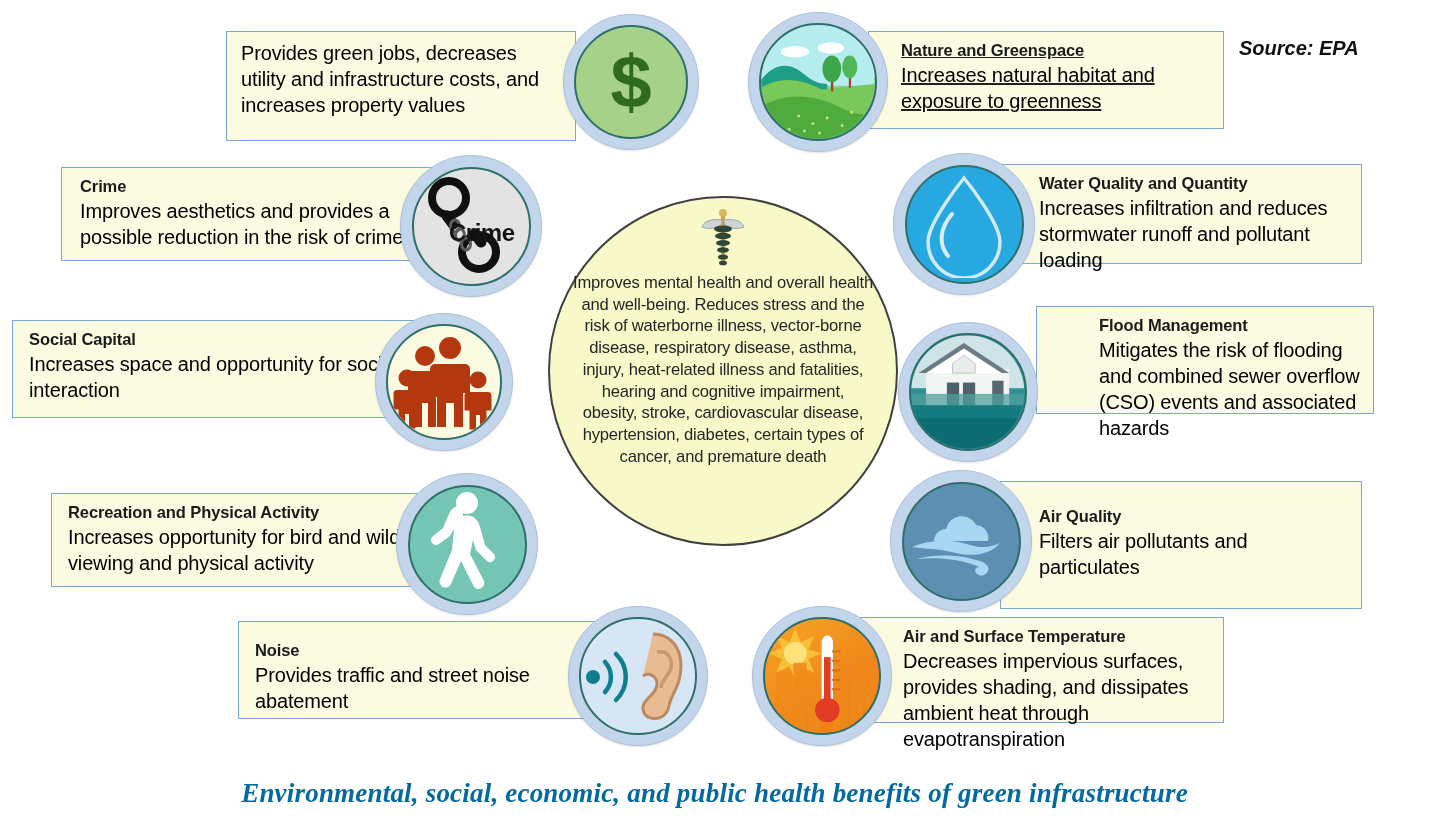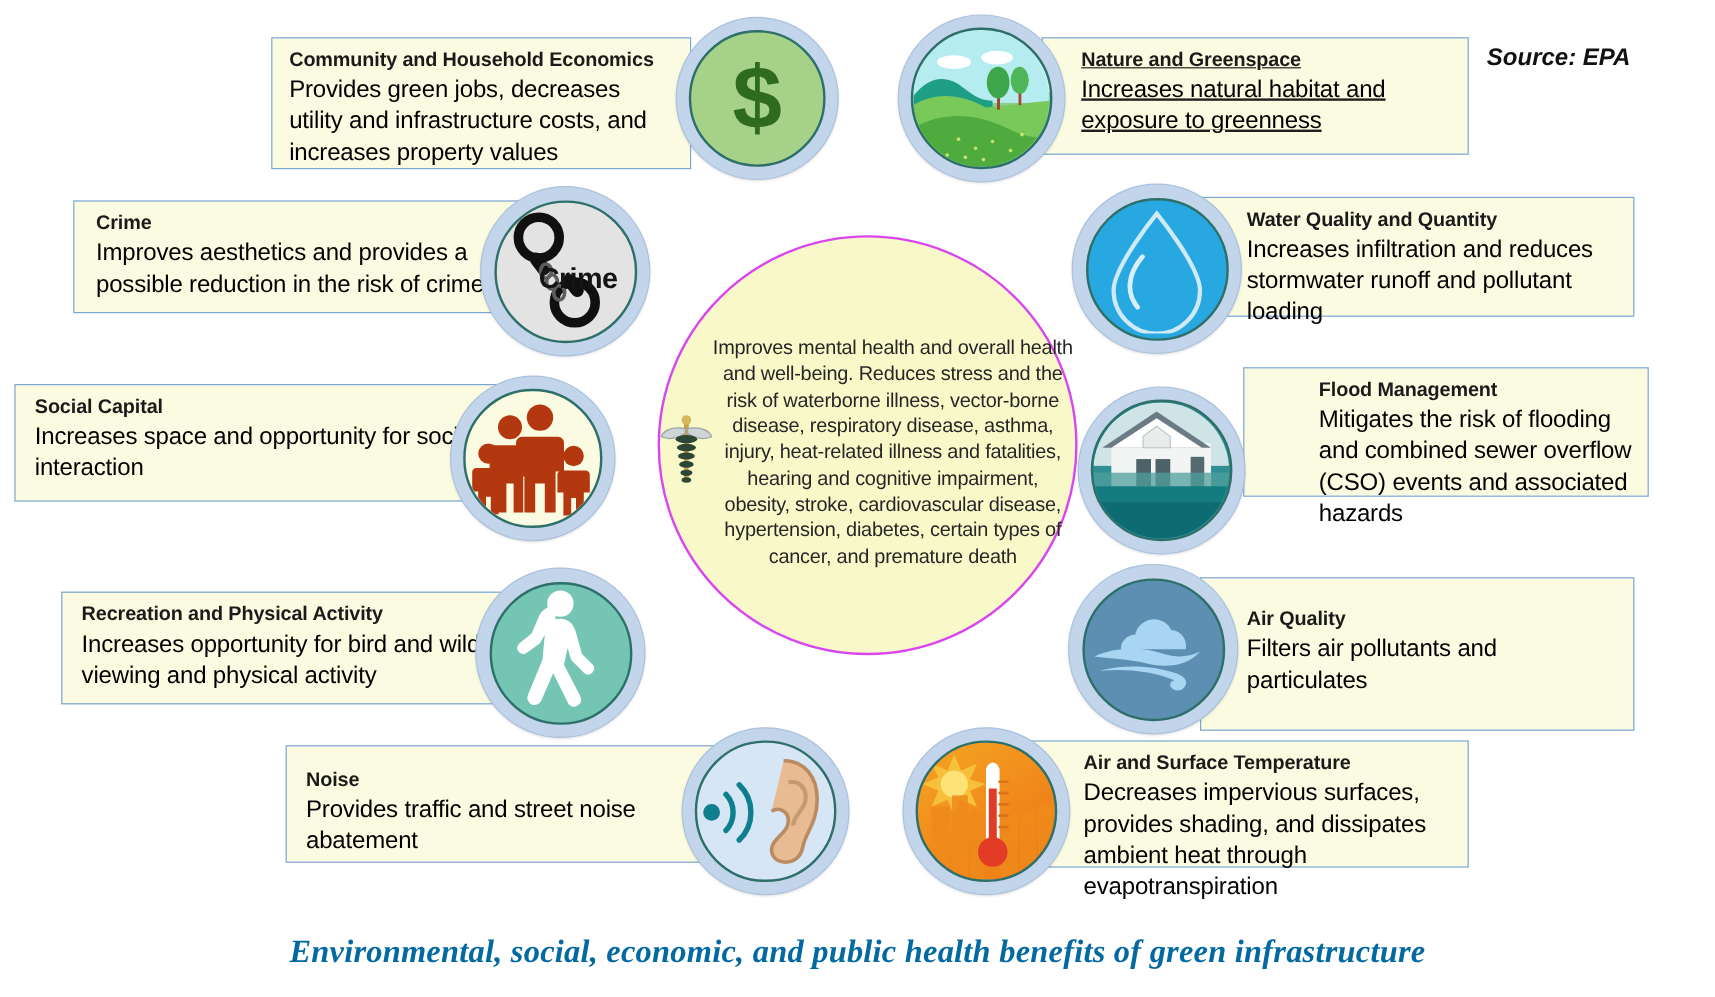--- a/index.html
+++ b/index.html
@@ -52,23 +52,23 @@
     position:relative;
     display:flex;align-items:center;justify-content:center;
   }
 
   
   .center-circle{
     position:absolute;
     left:548px;top:196px;width:350px;height:350px;
     border-radius:50%;
     background:#f8f8c8;
-    border:2px solid #d946ef;
+    border:2px solid #404040;
     box-sizing:border-box;
-    display:flex;flex-direction:row;align-items:center;
+    display:flex;flex-direction:column;align-items:center;
     padding-top:10px;
   }
   .center-text{
     width:300px;
     text-align:center;
     font-size:16.6px;
     line-height:1.31;
     color:#262626;
     letter-spacing:-0.2px;
     margin-top:2px;
@@ -112,21 +112,20 @@
   svg{display:block;}
 </style>
 </head>
 <body>
 
 <div class="stage">
 
   <div class="source">Source: EPA</div>
 
   <div class="box" style="left:226px;top:31px;width:350px;height:110px;">
-    <div class="ttl">Community and Household Economics</div>
     <div class="desc">Provides green jobs, decreases utility and infrastructure costs, and increases property values</div>
   </div>
 
   <div class="box" style="left:868px;top:31px;width:356px;height:98px;padding-left:32px;text-decoration:underline;">
     <div class="ttl">Nature and Greenspace</div>
     <div class="desc">Increases natural habitat and exposure to greenness</div>
   </div>
 
   <div class="box" style="left:61px;top:167px;width:390px;height:94px;padding-left:18px;">
     <div class="ttl">Crime</div>

